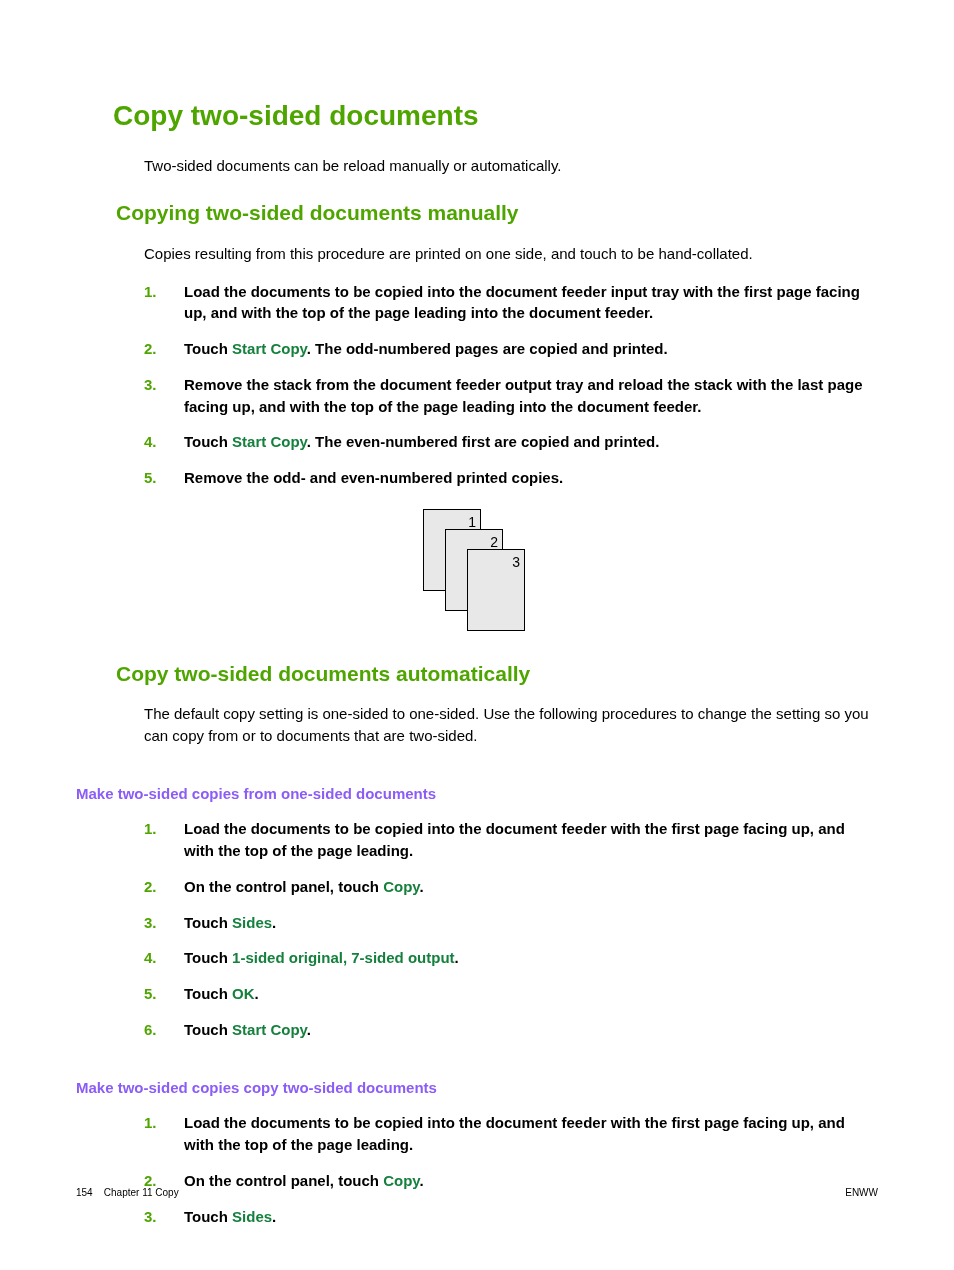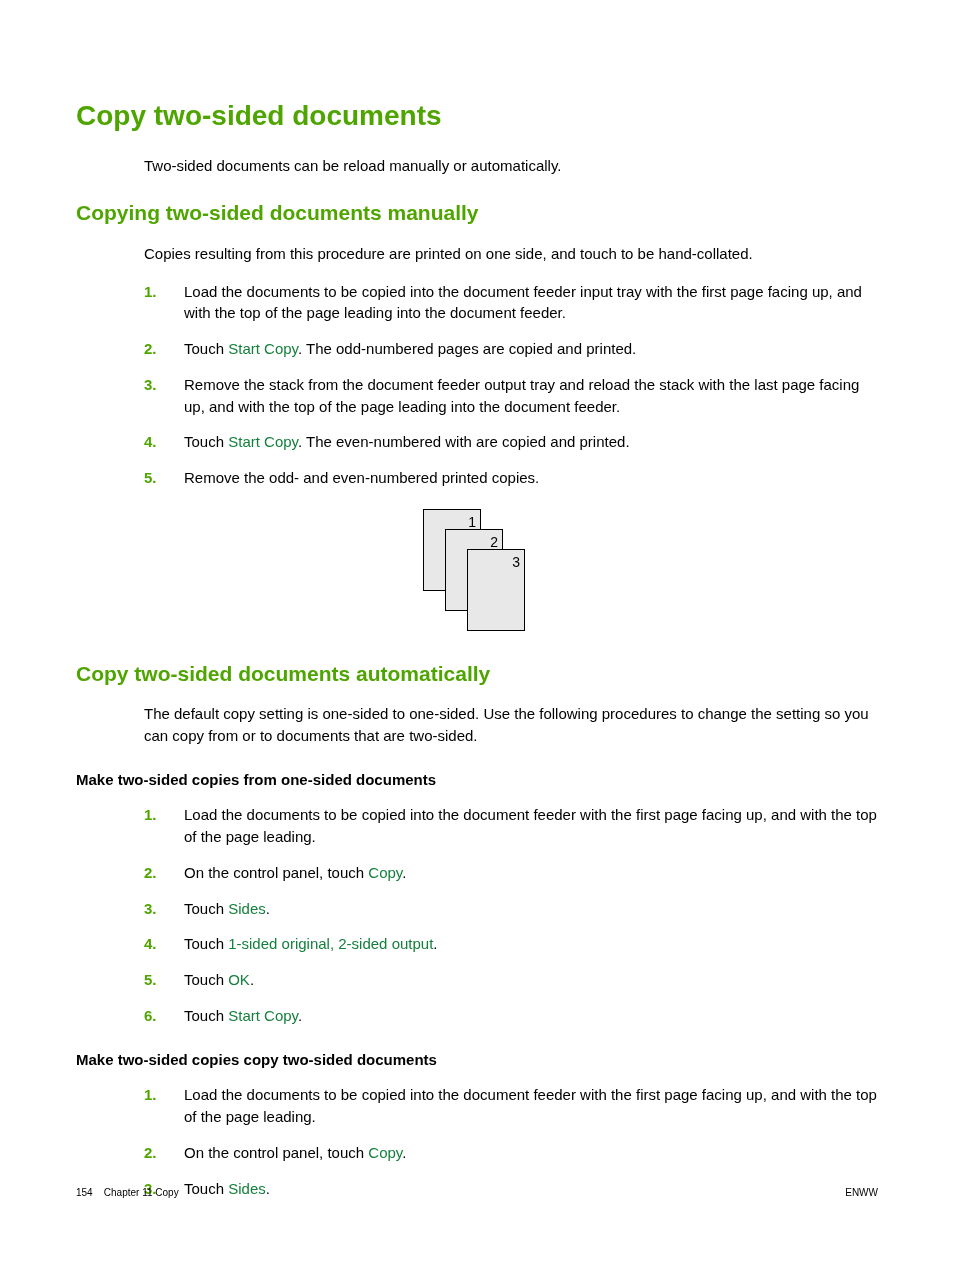--- a/index.html
+++ b/index.html
@@ -12,43 +12,46 @@
       width: 954px;
       height: 1270px;
       position: relative;
       padding: 96px 76px 0 76px;
     }
     h1 {
       color: #4fa500;
       font-size: 28px;
       font-weight: bold;
       margin-bottom: 18px;
+      margin-left: 37px;
     }
     h2 {
       color: #4fa500;
       font-size: 21px;
       font-weight: bold;
       margin-top: 22px;
       margin-bottom: 14px;
+      margin-left: 40px;
     }
     h3 {
-      color: #000000;
+      color: #8b5cf6;
       font-size: 15px;
       font-weight: bold;
-      margin-top: 22px;
+      margin-top: 36px;
       margin-bottom: 14px;
     }
     .body-text {
       margin-left: 68px;
       margin-bottom: 16px;
     }
     ol {
       list-style: none;
       margin-left: 68px;
       counter-reset: item;
+      font-weight: bold;
     }
     ol > li {
       counter-increment: item;
       position: relative;
       padding-left: 40px;
       margin-bottom: 14px;
     }
     ol > li::before {
       content: counter(item) ".";
       position: absolute;
@@ -99,21 +102,21 @@
 <p class="body-text">Two-sided documents can be reload manually or automatically.</p>
 
 <h2>Copying two-sided documents manually</h2>
 
 <p class="body-text">Copies resulting from this procedure are printed on one side, and touch to be hand-collated.</p>
 
 <ol>
   <li><span>Load the documents to be copied into the document feeder input tray with the first page facing up, and with the top of the page leading into the document feeder.</span></li>
   <li><span>Touch </span><span class="ui-term">Start Copy</span><span>. The odd-numbered pages are copied and printed.</span></li>
   <li><span>Remove the stack from the document feeder output tray and reload the stack with the last page facing up, and with the top of the page leading into the document feeder.</span></li>
-  <li><span>Touch </span><span class="ui-term">Start Copy</span><span>. The even-numbered with are copied and printed.</span></li>
+  <li><span>Touch </span><span class="ui-term">Start Copy</span><span>. The even-numbered first are copied and printed.</span></li>
   <li><span>Remove the odd- and even-numbered printed copies.</span></li>
 </ol>
 
 <div class="diagram-wrap">
   <div class="diagram">
     <div class="page p1">1</div>
     <div class="page p2">2</div>
     <div class="page p3">3</div>
   </div>
 </div>
@@ -121,21 +124,21 @@
 <h2>Copy two-sided documents automatically</h2>
 
 <p class="body-text">The default copy setting is one-sided to one-sided. Use the following procedures to change the setting so you can copy from or to documents that are two-sided.</p>
 
 <h3>Make two-sided copies from one-sided documents</h3>
 
 <ol>
   <li><span>Load the documents to be copied into the document feeder with the first page facing up, and with the top of the page leading.</span></li>
   <li><span>On the control panel, touch </span><span class="ui-term">Copy</span><span>.</span></li>
   <li><span>Touch </span><span class="ui-term">Sides</span><span>.</span></li>
-  <li><span>Touch </span><span class="ui-term">1-sided original, 2-sided output</span><span>.</span></li>
+  <li><span>Touch </span><span class="ui-term">1-sided original, 7-sided output</span><span>.</span></li>
   <li><span>Touch </span><span class="ui-term">OK</span><span>.</span></li>
   <li><span>Touch </span><span class="ui-term">Start Copy</span><span>.</span></li>
 </ol>
 
 <h3>Make two-sided copies copy two-sided documents</h3>
 
 <ol>
   <li><span>Load the documents to be copied into the document feeder with the first page facing up, and with the top of the page leading.</span></li>
   <li><span>On the control panel, touch </span><span class="ui-term">Copy</span><span>.</span></li>
   <li><span>Touch </span><span class="ui-term">Sides</span><span>.</span></li>

